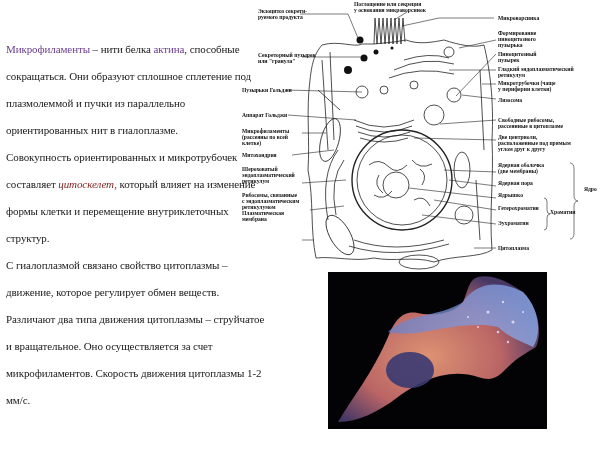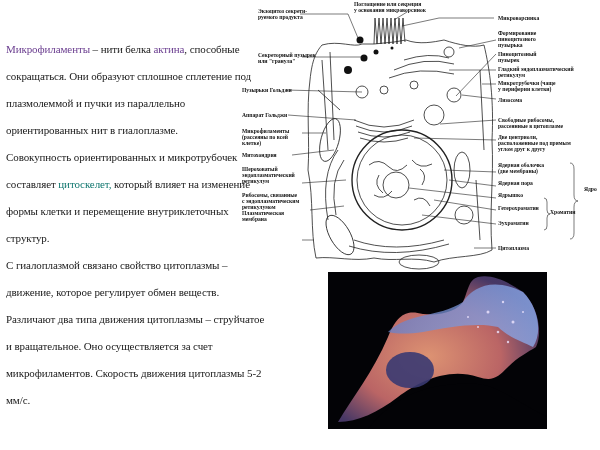--- a/index.html
+++ b/index.html
@@ -7,39 +7,39 @@
     width: 600px; height: 450px; background: #ffffff; position: relative; overflow: hidden;
     font-family: "Liberation Serif", "DejaVu Serif", serif;
   }
   .slide { position: absolute; left: 0; top: 0; width: 600px; height: 450px; }
   .text-block {
     position: absolute; left: 6px; top: 36px; width: 262px;
     font-size: 11px; line-height: 27px; color: #1a1a1a; letter-spacing: -0.1px;
   }
   .text-block p { margin: 0; }
   .purple { color: #6a3d8f; }
-  .red { color: #0f766e; }
+  .red { color: #7f1d1d; font-style: italic; }
   .diagram { position: absolute; left: 244px; top: 0; width: 356px; height: 270px; }
   .lbl {
     position: absolute; font-family: "Liberation Serif", serif; font-size: 5.6px; line-height: 6px;
     color: #111; font-weight: bold; white-space: pre;
   }
   .photo {
     position: absolute; left: 328px; top: 272px; width: 219px; height: 157px; background: #030306; overflow: hidden;
   }
 </style>
 </head>
 <body>
 
 <div class="slide">
 
   <div class="text-block">
     <p><span class="purple">Микрофиламенты</span><span> – нити белка </span><span class="purple">актина</span><span>, способные сокращаться. Они образуют сплошное сплетение под плазмолеммой и пучки из параллельно ориентированных нит в гиалоплазме.</span></p>
     <p><span>Совокупность ориентированных и микротрубочек составляет </span><span class="red">цитоскелет,</span><span> который влияет на изменение формы клетки и перемещение внутриклеточных структур.</span></p>
-    <p>С гиалоплазмой связано свойство цитоплазмы – движение, которое регулирует обмен веществ. Различают два типа движения цитоплазмы – струйчатое и вращательное. Оно осуществляется за счет микрофиламентов. Скорость движения цитоплазмы 5-2 мм/с.</p>
+    <p>С гиалоплазмой связано свойство цитоплазмы – движение, которое регулирует обмен веществ. Различают два типа движения цитоплазмы – струйчатое и вращательное. Оно осуществляется за счет микрофиламентов. Скорость движения цитоплазмы 1-2 мм/с.</p>
   </div>
 
   <div class="diagram">
     <svg width="356" height="270" viewBox="0 0 356 270">
       <g fill="none" stroke="#222" stroke-width="0.8">
 
         <path d="M78,45 C95,40 110,48 118,44 L130,44 L150,42 L162,40 C175,45 190,42 200,40 C215,45 230,48 240,45 C246,70 250,100 248,140 C250,180 245,210 248,250 C235,258 210,255 190,262 C170,256 150,262 130,258 C110,262 90,256 72,258 C66,230 70,200 64,170 C66,140 62,110 66,80 C68,60 72,52 78,45 Z"></path>
 
         <path d="M130,44 L131,18 L133,44 L135,18 L137,44 L139,18 L141,44 L143,18 L145,44 L147,18 L149,44 L151,18 L153,44 L155,18 L157,44 L159,18 L161,42"></path>
 

